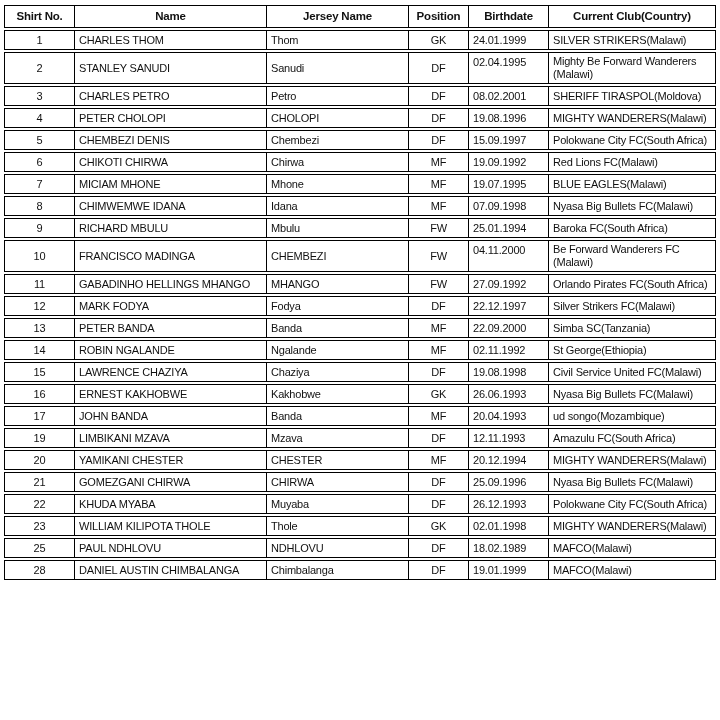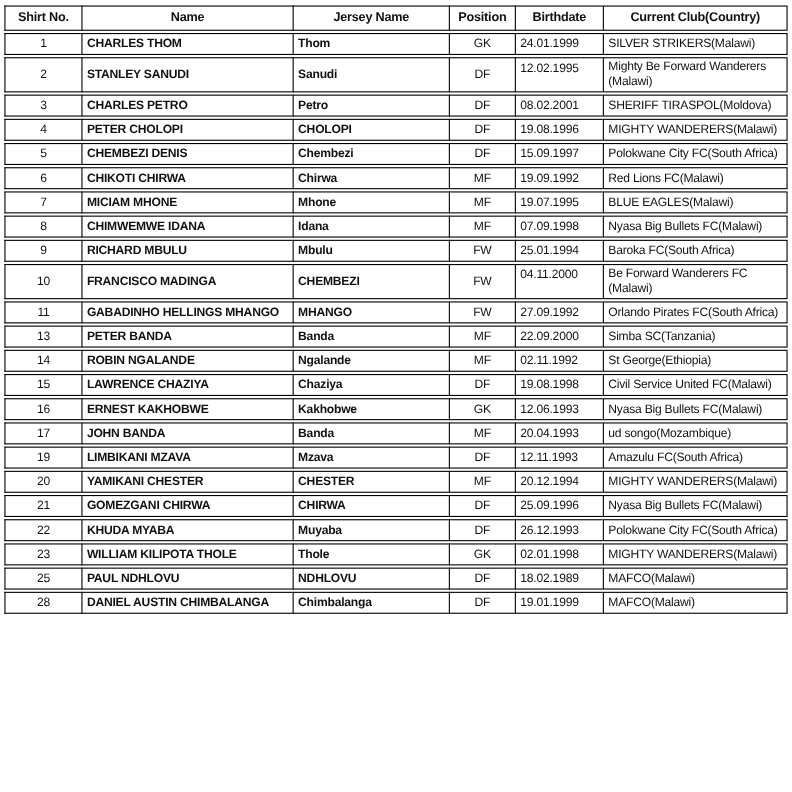--- a/index.html
+++ b/index.html
@@ -49,21 +49,21 @@
     font-size: 11px;
     letter-spacing: -0.2px;
     line-height: 13px;
     padding: 2px 4px;
     vertical-align: middle;
     text-align: left;
     word-wrap: break-word;
   }
   td.c-center { text-align: center; padding: 2px 1px; }
   td.c-date   { vertical-align: top; padding-top: 3px; white-space: nowrap; margin-top: 11px; }
-  td.c-name, td.c-jersey { white-space: nowrap; font-weight: bold; }
+  td.c-name, td.c-jersey { white-space: nowrap; }
   tr.data-row { height: 20px; }
 </style>
 </head>
 <body>
 
 <div class="page">
   <table class="squad">
     <colgroup>
       <col style="width:70px">
       <col style="width:192px">
@@ -89,21 +89,21 @@
           <td class="c-jersey">Thom</td>
           <td class="c-center">GK</td>
           <td class="c-date">24.01.1999</td>
           <td class="c-club">SILVER STRIKERS(Malawi)</td>
         </tr>
         <tr class="data-row">
           <td class="c-center">2</td>
           <td class="c-name">STANLEY SANUDI</td>
           <td class="c-jersey">Sanudi</td>
           <td class="c-center">DF</td>
-          <td class="c-date">12.02.1995</td>
+          <td class="c-date">02.04.1995</td>
           <td class="c-club">Mighty Be Forward Wanderers (Malawi)</td>
         </tr>
         <tr class="data-row">
           <td class="c-center">3</td>
           <td class="c-name">CHARLES PETRO</td>
           <td class="c-jersey">Petro</td>
           <td class="c-center">DF</td>
           <td class="c-date">08.02.2001</td>
           <td class="c-club">SHERIFF TIRASPOL(Moldova)</td>
         </tr>
@@ -165,20 +165,28 @@
         </tr>
         <tr class="data-row">
           <td class="c-center">11</td>
           <td class="c-name">GABADINHO HELLINGS MHANGO</td>
           <td class="c-jersey">MHANGO</td>
           <td class="c-center">FW</td>
           <td class="c-date">27.09.1992</td>
           <td class="c-club">Orlando Pirates FC(South Africa)</td>
         </tr>
         <tr class="data-row">
+          <td class="c-center">12</td>
+          <td class="c-name">MARK FODYA</td>
+          <td class="c-jersey">Fodya</td>
+          <td class="c-center">DF</td>
+          <td class="c-date">22.12.1997</td>
+          <td class="c-club">Silver Strikers FC(Malawi)</td>
+        </tr>
+        <tr class="data-row">
           <td class="c-center">13</td>
           <td class="c-name">PETER BANDA</td>
           <td class="c-jersey">Banda</td>
           <td class="c-center">MF</td>
           <td class="c-date">22.09.2000</td>
           <td class="c-club">Simba SC(Tanzania)</td>
         </tr>
         <tr class="data-row">
           <td class="c-center">14</td>
           <td class="c-name">ROBIN NGALANDE</td>
@@ -193,21 +201,21 @@
           <td class="c-jersey">Chaziya</td>
           <td class="c-center">DF</td>
           <td class="c-date">19.08.1998</td>
           <td class="c-club">Civil Service United FC(Malawi)</td>
         </tr>
         <tr class="data-row">
           <td class="c-center">16</td>
           <td class="c-name">ERNEST KAKHOBWE</td>
           <td class="c-jersey">Kakhobwe</td>
           <td class="c-center">GK</td>
-          <td class="c-date">12.06.1993</td>
+          <td class="c-date">26.06.1993</td>
           <td class="c-club">Nyasa Big Bullets FC(Malawi)</td>
         </tr>
         <tr class="data-row">
           <td class="c-center">17</td>
           <td class="c-name">JOHN BANDA</td>
           <td class="c-jersey">Banda</td>
           <td class="c-center">MF</td>
           <td class="c-date">20.04.1993</td>
           <td class="c-club">ud songo(Mozambique)</td>
         </tr>

